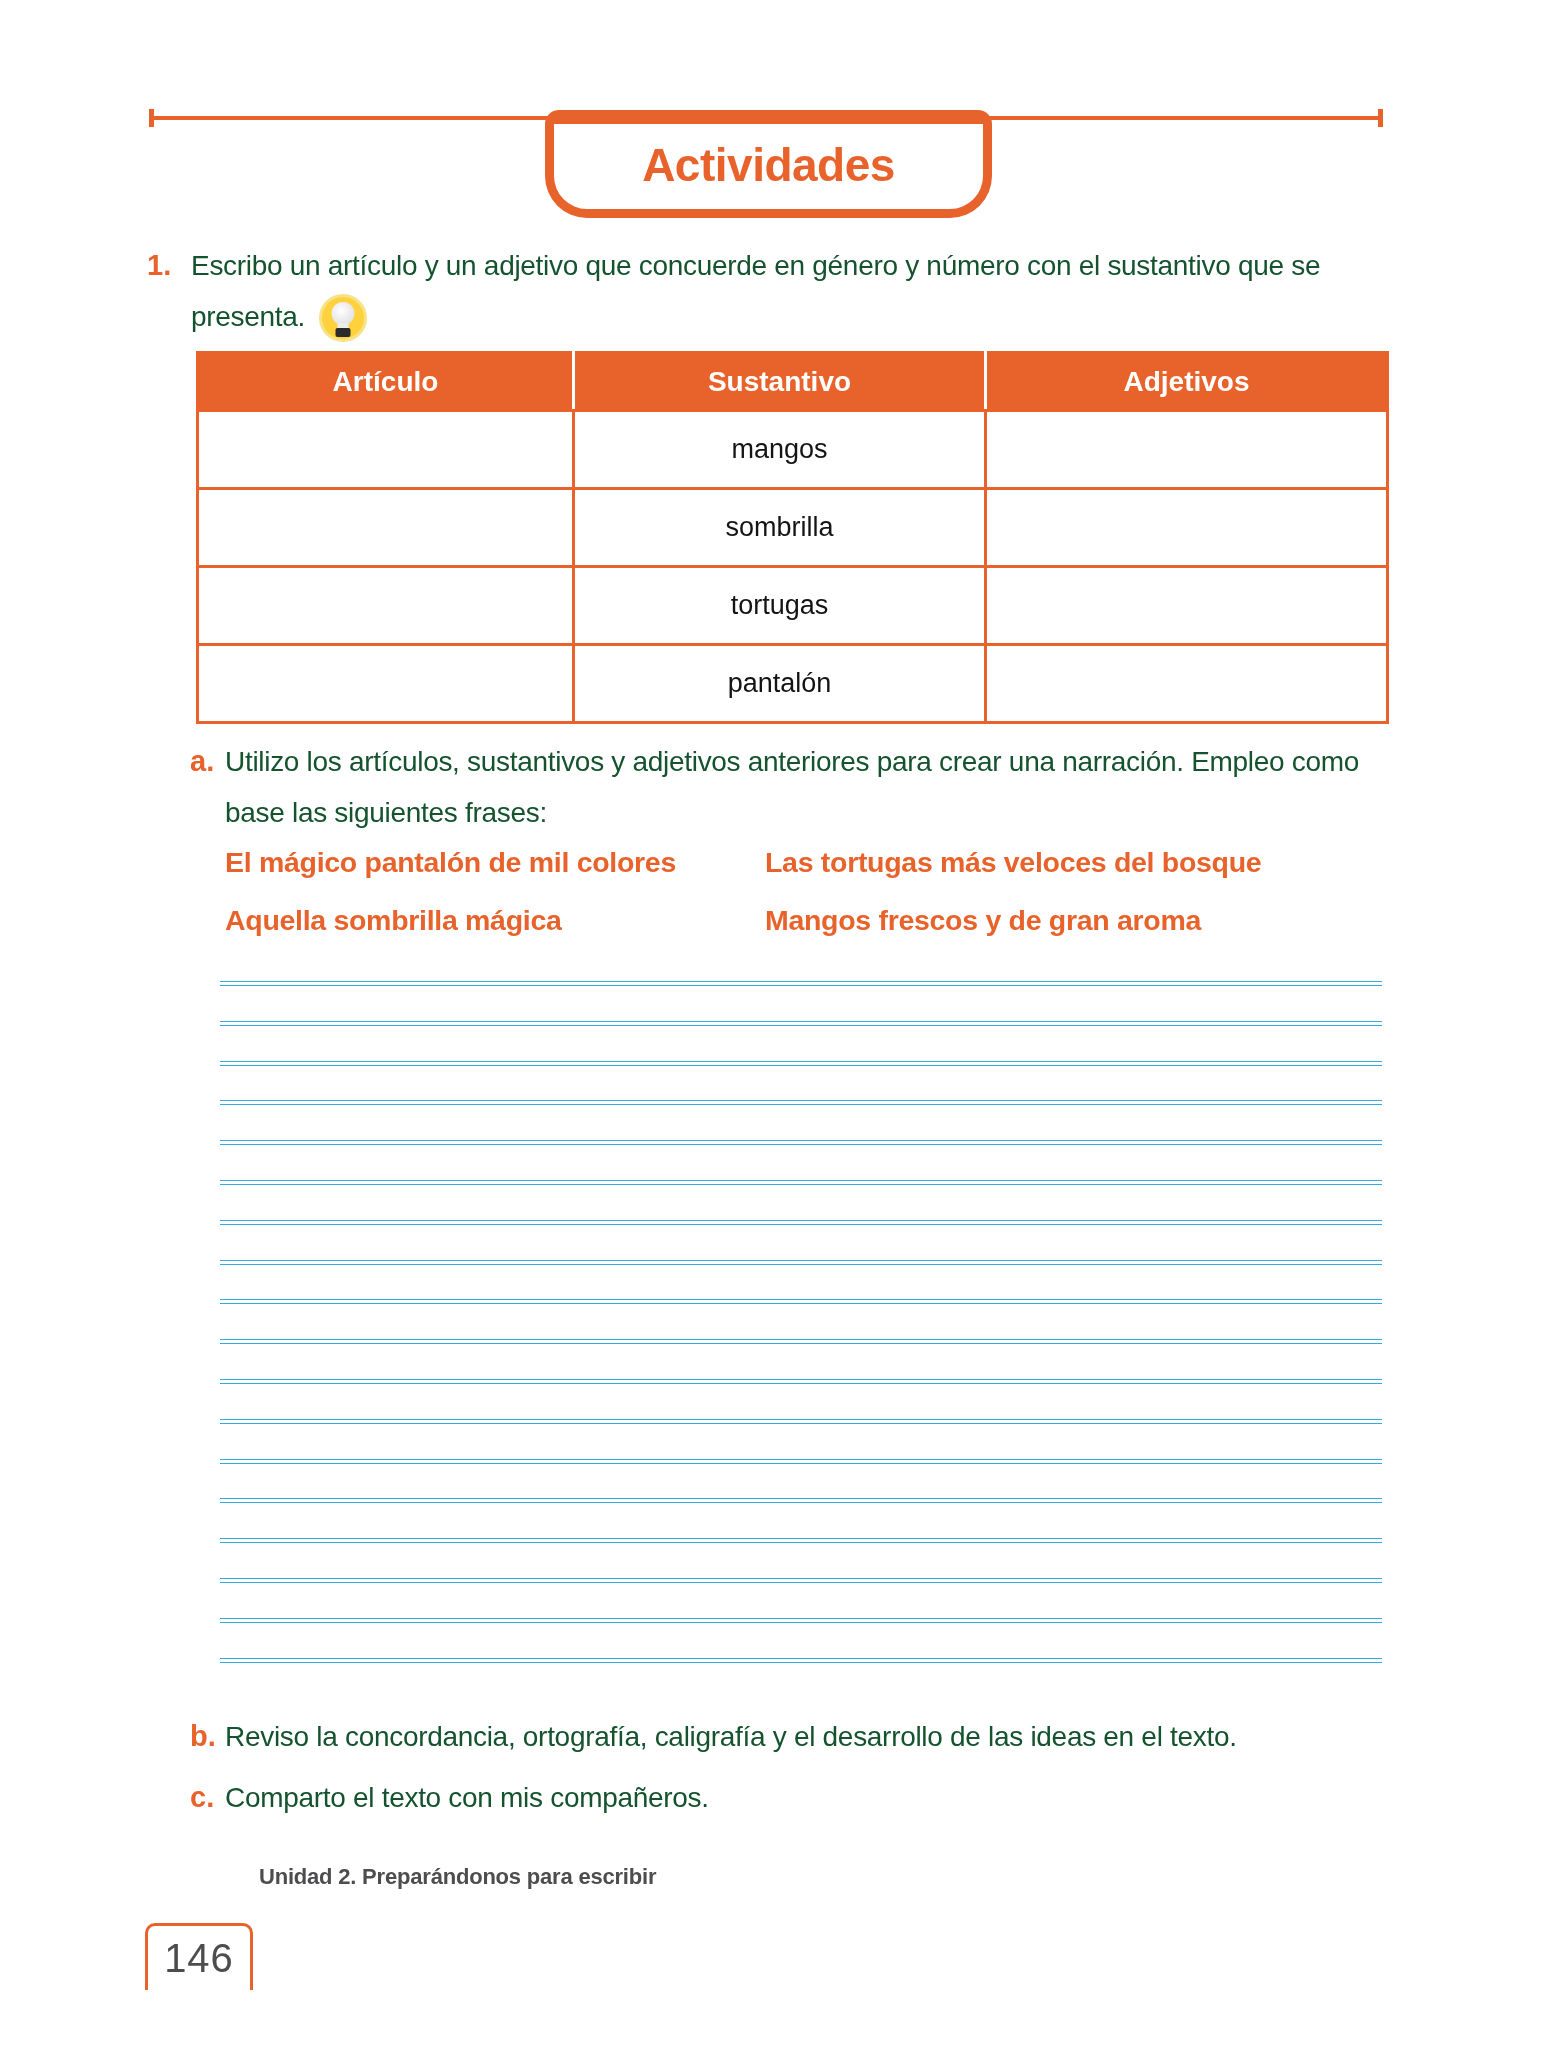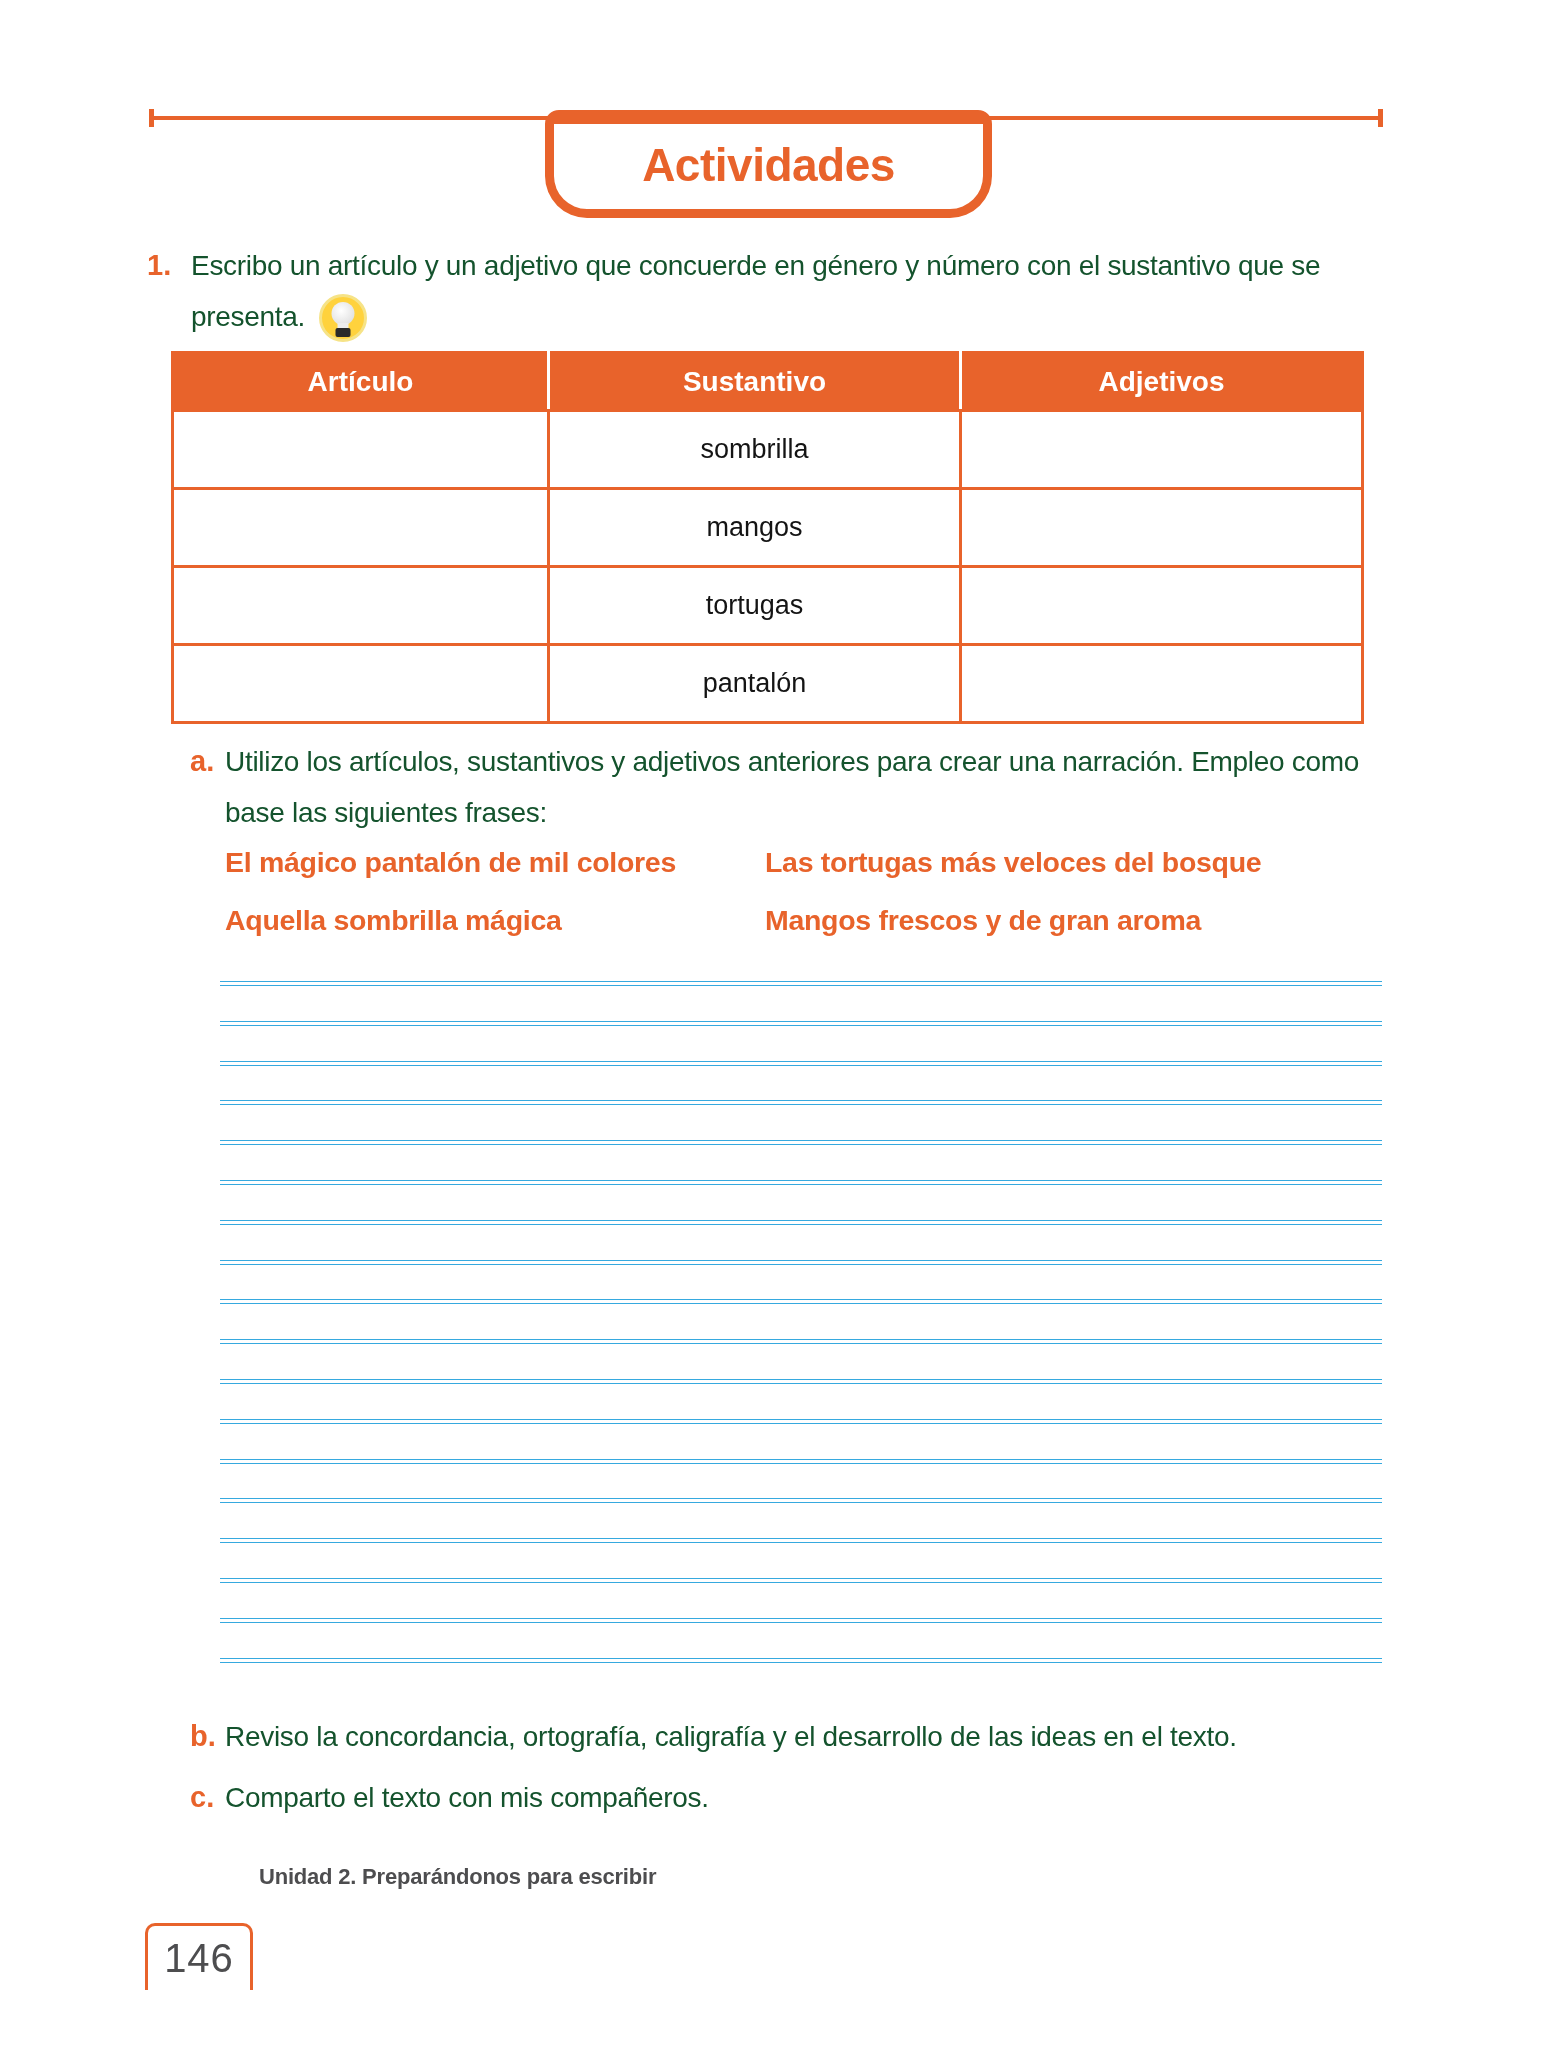--- a/index.html
+++ b/index.html
@@ -90,21 +90,21 @@
   .bulb-base{
     position:absolute; left:50%; top:31px;
     transform:translateX(-50%);
     width:15px; height:9px;
     background:#2a2a2a;
     border-radius:2px;
   }
   
   table.nouns{
     position:absolute;
-    left:171px; top:351px;
+    left:196px; top:351px;
     width:1190px;
     border-collapse:collapse;
     table-layout:fixed;
   }
   table.nouns, table.nouns td{
     border:3px solid #E8632B;
   }
   table.nouns th{
     background:#E8632B;
     color:#ffffff;
@@ -204,26 +204,26 @@
     <thead>
       <tr>
         <th>Artículo</th>
         <th>Sustantivo</th>
         <th>Adjetivos</th>
       </tr>
     </thead>
     <tbody>
         <tr>
           <td></td>
+          <td>mangos</td>
+          <td></td>
+        </tr>
+        <tr>
+          <td></td>
           <td>sombrilla</td>
-          <td></td>
-        </tr>
-        <tr>
-          <td></td>
-          <td>mangos</td>
           <td></td>
         </tr>
         <tr>
           <td></td>
           <td>tortugas</td>
           <td></td>
         </tr>
         <tr>
           <td></td>
           <td>pantalón</td>

